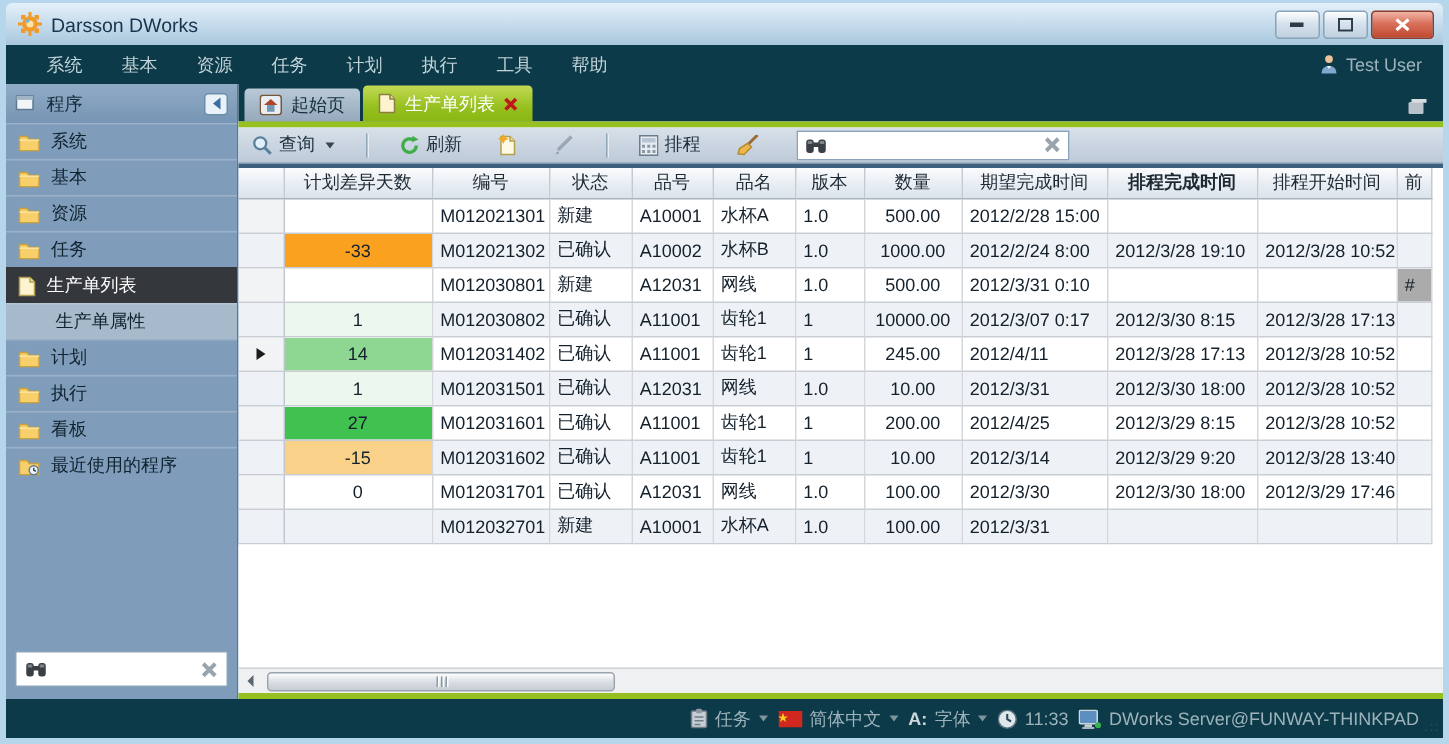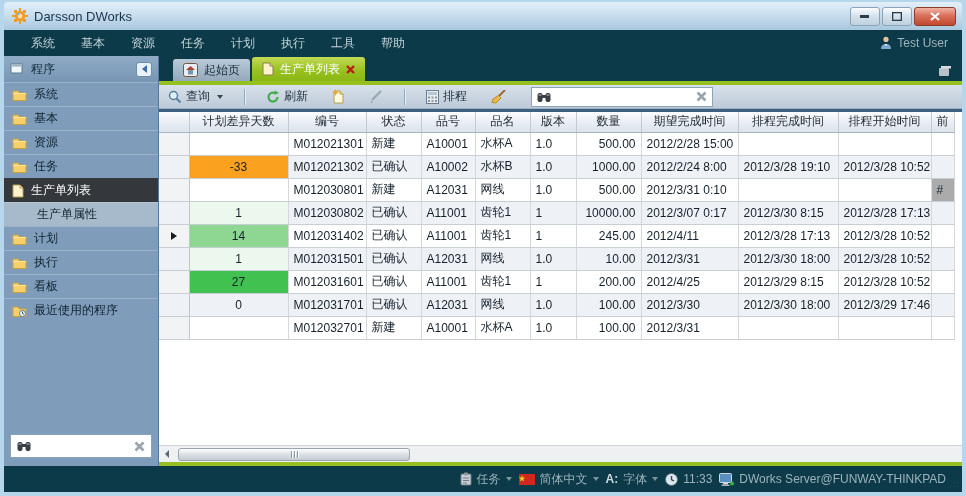--- a/index.html
+++ b/index.html
@@ -41,21 +41,21 @@
                color:#10222e; border-top:1px solid rgba(255,255,255,.22); cursor:default; }
   .side-item.selected { background:#34383d; color:#fff; border-top:1px solid #34383d; }
   .side-item.sub { background:#a6bacb; padding-left:33px; border-top:1px solid #b4c5d3; }
   .side-search { margin:auto 6px 8px 6px; height:24px; background:#fff; border:1px solid #8ba3b8;
                  display:flex; align-items:center; padding:0 6px; gap:6px; }
   .side-search input { flex:1; border:none; outline:none; font-size:12px; min-width:0; }
 
   
   .content { flex:1; display:flex; flex-direction:column; min-width:0; background:#fff; }
 
-  .tabstrip { height:25px; background:#0c3a48; display:flex; align-items:flex-end; padding-left:14px; }
+  .tabstrip { height:25px; background:#0c3a48; display:flex; align-items:flex-end; padding-left:4px; }
   .tab { height:22px; display:flex; align-items:center; gap:6px; padding:0 10px;
          border-radius:3px 3px 0 0; margin-right:2px; }
   .tab.inactive { background:linear-gradient(#b9c9d7,#94a9bb); color:#15303e; }
   .tab.active { height:24px; background:linear-gradient(#c3da55,#96c01f 60%,#8ab714); color:#fff; }
   .tabstrip-right { margin-left:auto; padding:0 10px 4px 0; }
   .greenline { height:4px; background:#96c01f; }
   .greenline.bottom { margin-top:auto; }
 
   .toolbar { height:24px; background:linear-gradient(#d8e1ea,#bdcad8); display:flex; align-items:center;
              padding:0 6px; gap:18px; border-bottom:1px solid #9fb1c1; }
@@ -70,21 +70,21 @@
   .grid-topline { height:3px; background:#3d6080; }
   table.grid { border-collapse:collapse; table-layout:fixed; width:795px; }
   table.grid th { height:20px; font-weight:normal; color:#1e2933; text-align:center;
                   background:linear-gradient(#fbfcfd,#e8edf3 55%,#dbe3ec);
                   border-right:1px solid #c3cad2; border-bottom:1px solid #aab4bf; overflow:hidden; white-space:nowrap; }
   table.grid td { height:23px; padding:0 5px; color:#14212c; border-right:1px solid #d4d8dd;
                   border-bottom:1px solid #c9ced4; overflow:hidden; white-space:nowrap; }
   table.grid tr:nth-child(even) td { background:#eef1f5; }
   table.grid td.ind { background:#f2f3f5; border-right:1px solid #c0c6cd; padding:0 2px; text-align:center; }
   table.grid td.diff { text-align:center; }
-  table.grid td.num { text-align:right; }
+  table.grid td.num { text-align:center; }
   .arrow { display:inline-block; width:0; height:0; border-left:6px solid #1b1b1b;
            border-top:4px solid transparent; border-bottom:4px solid transparent; }
 
   .grid-filler { flex:1; background:#fff; }
 
   .hscroll { height:17px; background:#eef0f2; border-top:1px solid #cfd4d9; display:flex; align-items:center; }
   .hs-arrow { width:15px; height:15px; display:flex; align-items:center; justify-content:center; }
   .hs-track { flex:1; height:15px; position:relative; }
   .hs-thumb { position:absolute; left:4px; top:1px; width:232px; height:13px; border:1px solid #9aa4ad;
               border-radius:3px; background:linear-gradient(#fdfdfd,#d8dde2 55%,#c6cdd4);
@@ -415,21 +415,21 @@
             <tr id="grid-head-row">
               <th style="width: 30px;"></th>
               <th style="width: 99px;">计划差异天数</th>
               <th style="width: 78px;">编号</th>
               <th style="width: 55px;">状态</th>
               <th style="width: 54px;">品号</th>
               <th style="width: 55px;">品名</th>
               <th style="width: 46px;">版本</th>
               <th style="width: 65px;">数量</th>
               <th style="width: 97px;">期望完成时间</th>
-              <th style="width: 100px;">排程完成时间</th>
+              <th style="width: 100px; font-weight: bold;">排程完成时间</th>
               <th style="width: 93px;">排程开始时间</th>
               <th style="width: 23px;">前</th>
             </tr>
           </thead>
         <tbody id="grid-body">
             <tr>
               <td class="ind"></td>
               <td class="diff"></td>
               <td>M012021301</td>
               <td>新建</td>
@@ -521,20 +521,34 @@
               <td>齿轮1</td>
               <td>1</td>
               <td class="num">200.00</td>
               <td>2012/4/25</td>
               <td>2012/3/29 8:15</td>
               <td>2012/3/28 10:52</td>
               <td></td>
             </tr>
             <tr>
               <td class="ind"></td>
+              <td class="diff" style="background: rgb(249, 209, 137);">-15</td>
+              <td>M012031602</td>
+              <td>已确认</td>
+              <td>A11001</td>
+              <td>齿轮1</td>
+              <td>1</td>
+              <td class="num">10.00</td>
+              <td>2012/3/14</td>
+              <td>2012/3/29 9:20</td>
+              <td>2012/3/28 13:40</td>
+              <td></td>
+            </tr>
+            <tr>
+              <td class="ind"></td>
               <td class="diff">0</td>
               <td>M012031701</td>
               <td>已确认</td>
               <td>A12031</td>
               <td>网线</td>
               <td>1.0</td>
               <td class="num">100.00</td>
               <td>2012/3/30</td>
               <td>2012/3/30 18:00</td>
               <td>2012/3/29 17:46</td>

